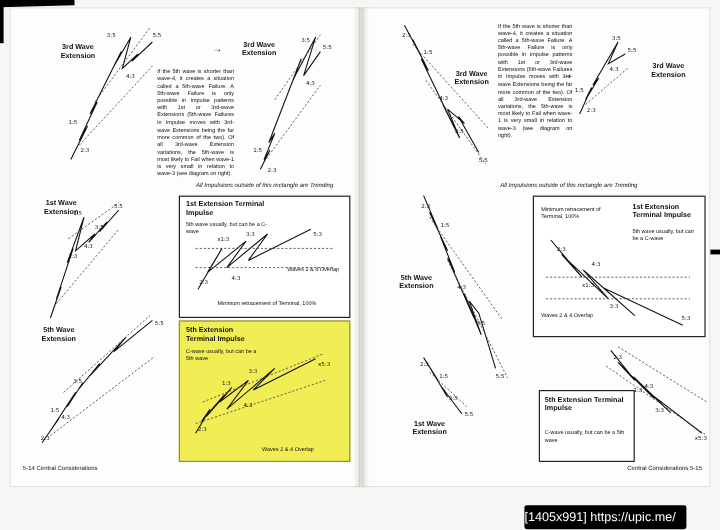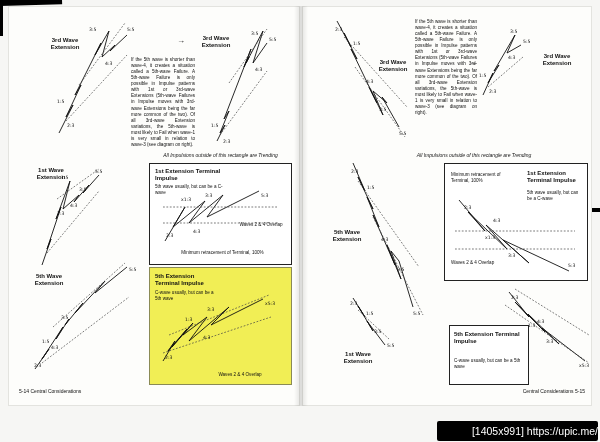--- a/index.html
+++ b/index.html
@@ -19,22 +19,22 @@
   .center{text-align:center;}
   .footer{font-size:5px;}
   .diagram{position:absolute;}
   .diagram svg{display:block;overflow:visible;}
   .arrow{position:absolute;font-size:8px;line-height:1;}
   .spine{position:absolute;left:294px;top:6px;width:14px;height:400px;
          background:linear-gradient(to right, rgba(0,0,0,0) 0%, rgba(0,0,0,0.10) 45%, rgba(0,0,0,0.10) 55%, rgba(0,0,0,0) 100%);}
   .mark1{position:absolute;left:0;top:0;width:62px;height:6px;background:#000;transform:rotate(-1.5deg);transform-origin:left top;}
   .mark2{position:absolute;left:0;top:0;width:3px;height:36px;background:#000;}
   .mark3{position:absolute;left:592px;top:208px;width:8px;height:4px;background:#000;}
-  .watermark{position:absolute;left:437px;top:421px;width:161px;height:20px;background:#000;color:#fff;
-             font-size:10.5px;line-height:20px;text-align:right;border-radius:2px;}
+  .watermark{position:absolute;left:437px;top:421px;width:135px;height:20px;background:#000;color:#fff;
+             font-size:10.5px;line-height:20px;text-align:left;border-radius:2px;}
 </style>
 </head>
 <body>
 
 <div class="canvas">
 
   <div class="page page-left">
     <div class="abs lbl" style="left:30px;top:30px;width:52px;">3rd Wave Extension</div>
     <div class="diagram" style="left: 44px; top: 14px; width: 88px; height: 122px;">
         <svg viewBox="0 0 88 122" width="88" height="122">

